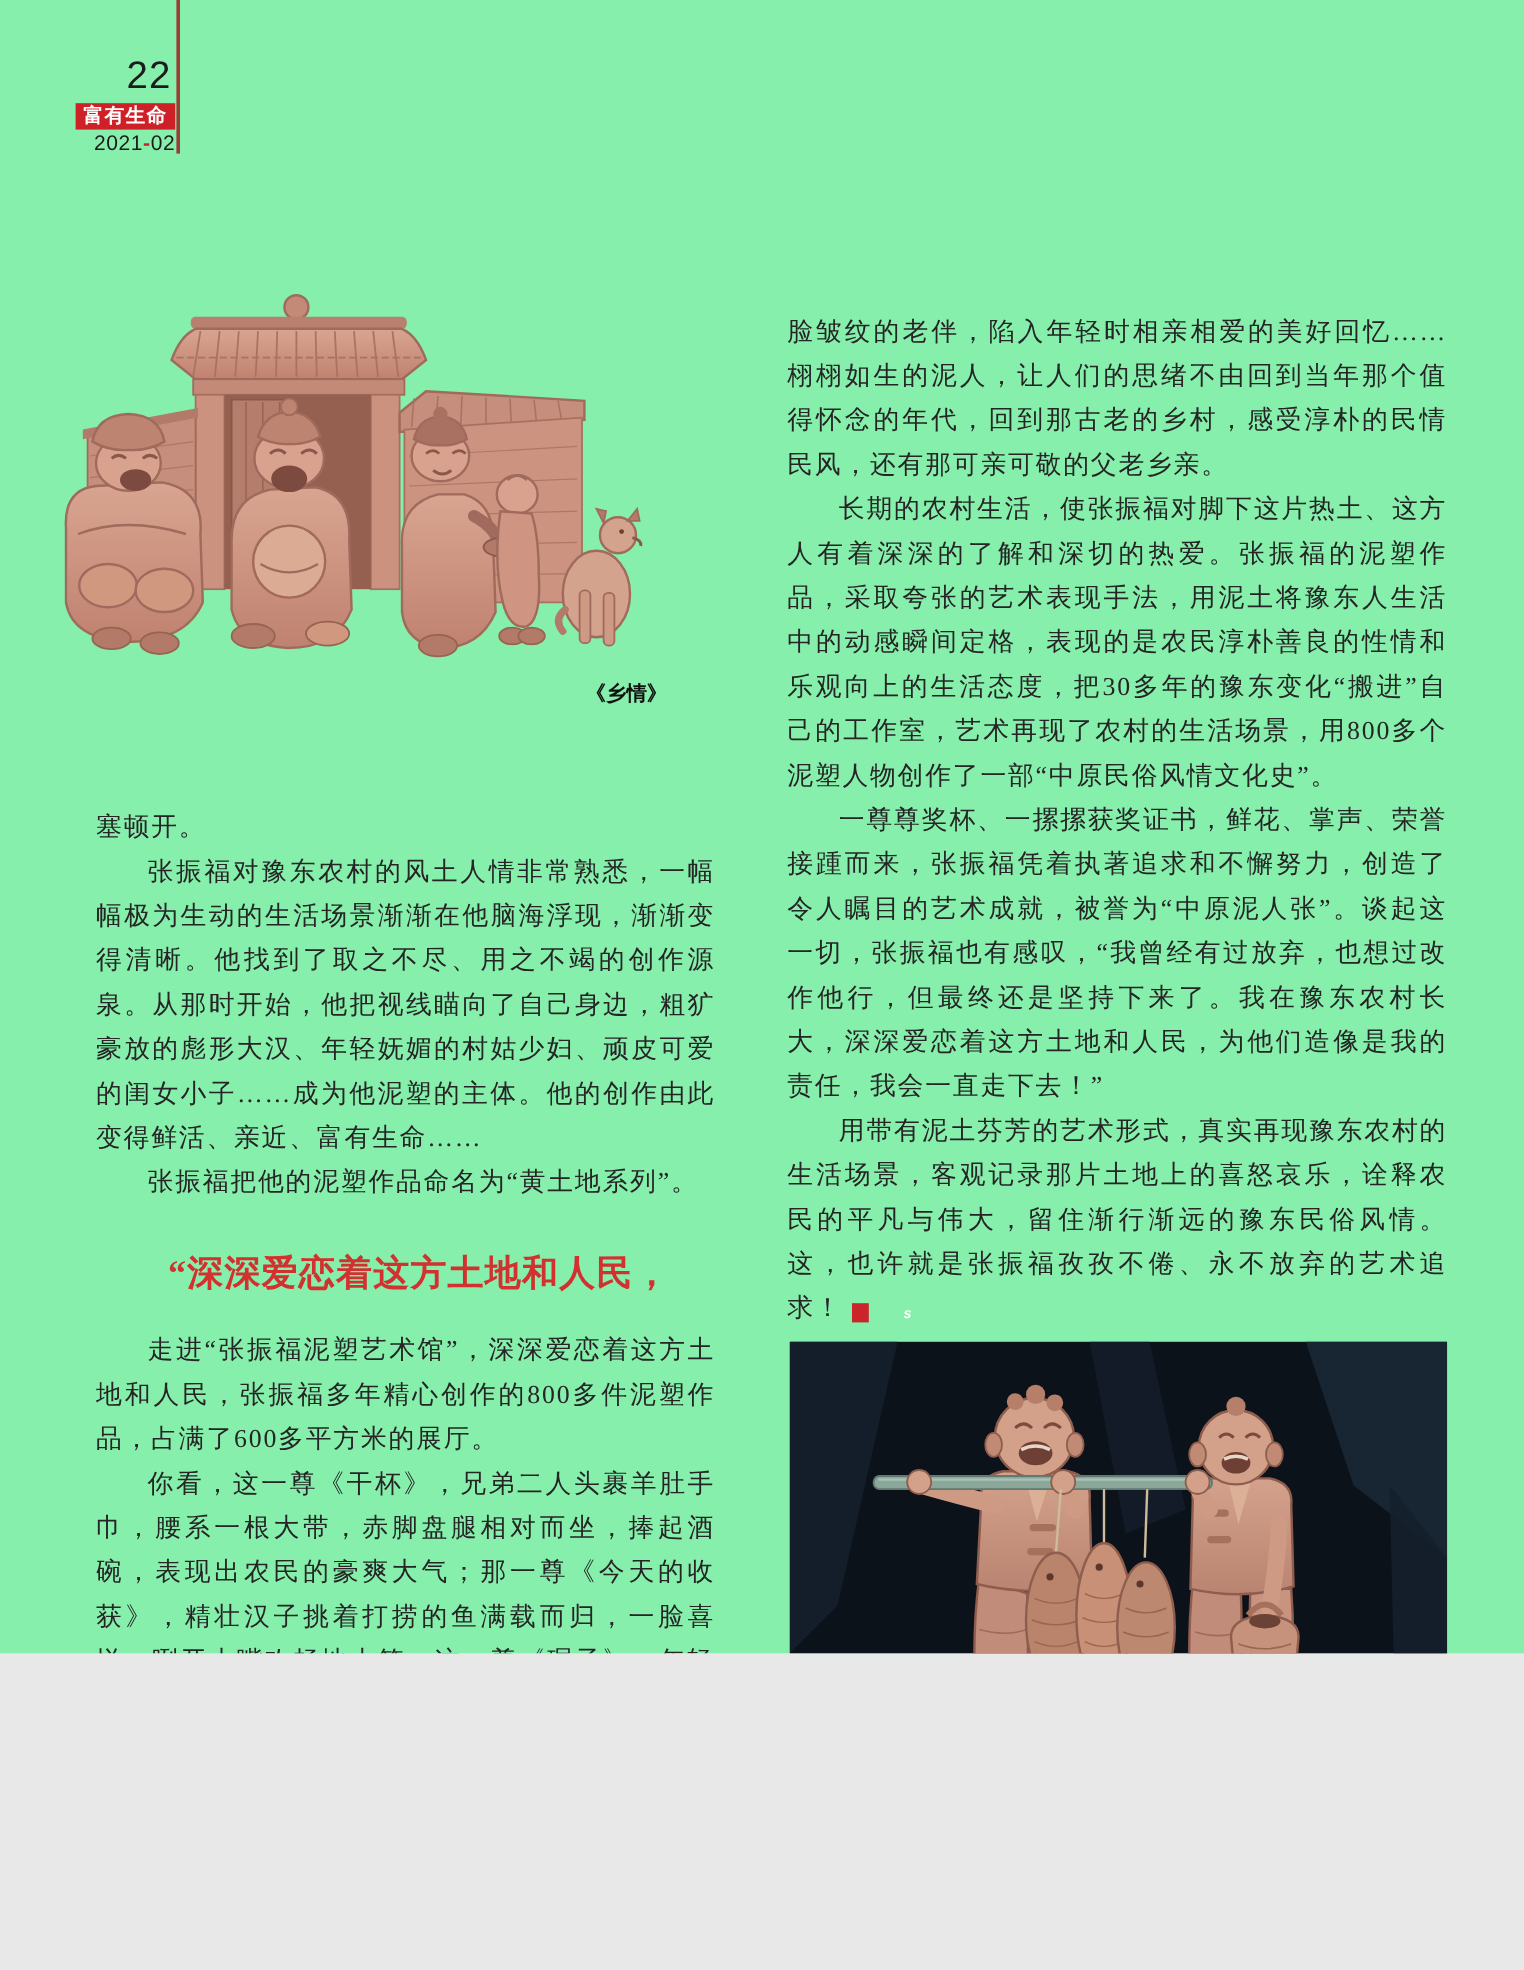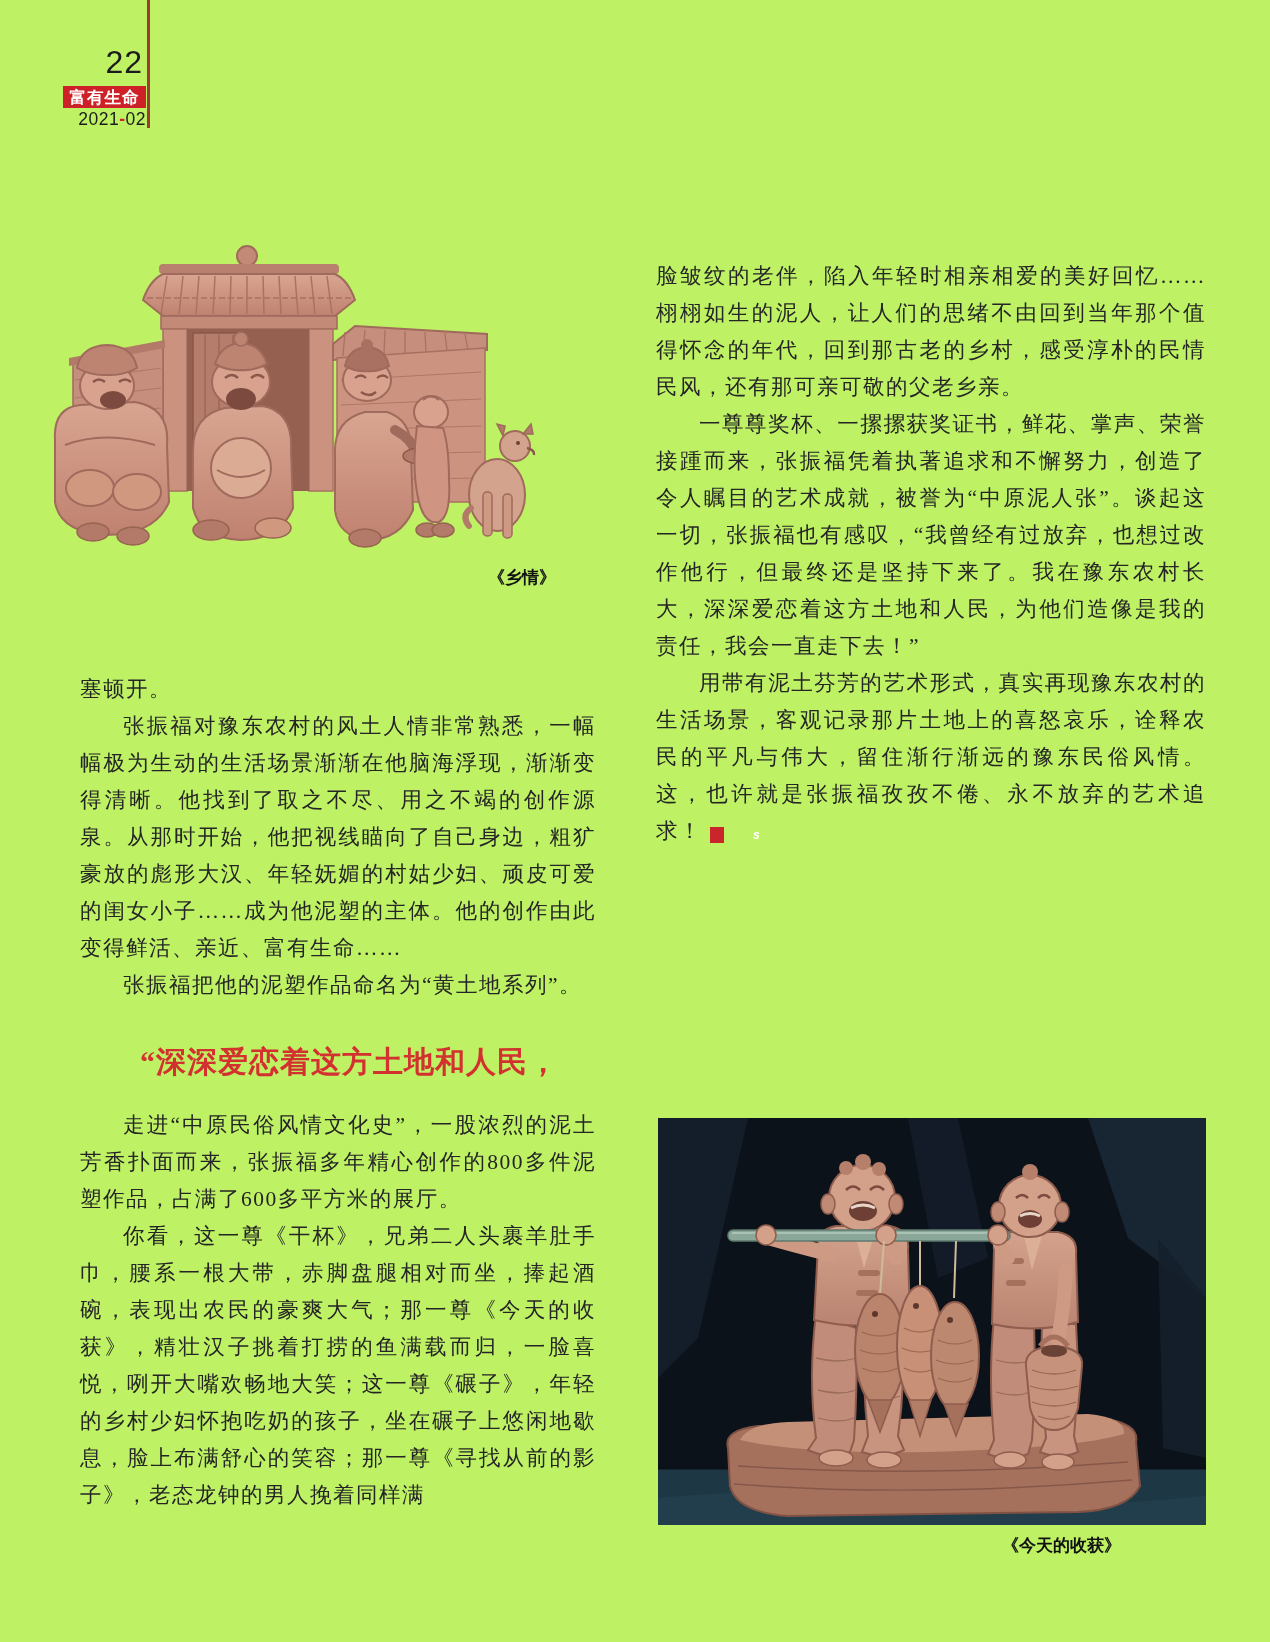--- a/index.html
+++ b/index.html
@@ -1,16 +1,16 @@
 <!DOCTYPE html>
 <html><head>
 <meta charset="utf-8">
 <style>
   html,body{margin:0;padding:0;background:#e8e8e8;}
-  .page{position:relative;width:1270px;height:1642px;background:#bef264;margin:0 auto;overflow:hidden;
+  .page{position:relative;width:1270px;height:1378px;background:#86efac;margin:0 auto;overflow:hidden;
         font-family:"Liberation Serif", serif;color:#262626;}
   
   .page-num{position:absolute;left:95px;top:44px;width:48px;text-align:right;
             font-family:"Liberation Sans",sans-serif;font-size:32px;font-weight:500;color:#1c1c1c;letter-spacing:1px;}
   .logo-box{position:absolute;left:63px;top:86px;width:83px;height:22px;background:#cd2127;color:#ffffff;
             font-family:"Liberation Sans",sans-serif;font-weight:bold;font-size:16.5px;line-height:23px;
             text-align:center;letter-spacing:1px;}
   .issue{position:absolute;left:63px;top:109px;width:83px;text-align:right;
          font-family:"Liberation Sans",sans-serif;font-size:17.5px;color:#1c1c1c;letter-spacing:0.5px;}
   .issue .dash{color:#cd2127;font-weight:bold;}
@@ -173,26 +173,27 @@
   </div>
   <div class="caption cap1">《乡情》</div>
 
   <div class="col col-left">
     <p class="cont">塞顿开。</p>
     <p>张振福对豫东农村的风土人情非常熟悉，一幅幅极为生动的生活场景渐渐在他脑海浮现，渐渐变得清晰。他找到了取之不尽、用之不竭的创作源泉。从那时开始，他把视线瞄向了自己身边，粗犷豪放的彪形大汉、年轻妩媚的村姑少妇、顽皮可爱的闺女小子……成为他泥塑的主体。他的创作由此变得鲜活、亲近、富有生命……</p>
     <p>张振福把他的泥塑作品命名为“黄土地系列”。</p>
     <div class="heading">
       <div class="h1">“深深爱恋着这方土地和人民，</div>
     </div>
-    <p>走进“中原民俗风情文化史”，一股浓烈的泥土芳香扑面而来，张振福多年精心创作的800多件泥塑作品，占满了600多平方米的展厅。</p>
+    <p>走进“张振福泥塑艺术馆”，深深爱恋着这方土地和人民，张振福多年精心创作的800多件泥塑作品，占满了600多平方米的展厅。</p>
     <p>你看，这一尊《干杯》，兄弟二人头裹羊肚手巾，腰系一根大带，赤脚盘腿相对而坐，捧起酒碗，表现出农民的豪爽大气；那一尊《今天的收获》，精壮汉子挑着打捞的鱼满载而归，一脸喜悦，咧开大嘴欢畅地大笑；这一尊《碾子》，年轻的乡村少妇怀抱吃奶的孩子，坐在碾子上悠闲地歇息，脸上布满舒心的笑容；那一尊《寻找从前的影子》，老态龙钟的男人挽着同样满</p>
   </div>
 
   <div class="col col-right">
     <p class="cont">脸皱纹的老伴，陷入年轻时相亲相爱的美好回忆……栩栩如生的泥人，让人们的思绪不由回到当年那个值得怀念的年代，回到那古老的乡村，感受淳朴的民情民风，还有那可亲可敬的父老乡亲。</p>
+    <p>长期的农村生活，使张振福对脚下这片热土、这方人有着深深的了解和深切的热爱。张振福的泥塑作品，采取夸张的艺术表现手法，用泥土将豫东人生活中的动感瞬间定格，表现的是农民淳朴善良的性情和乐观向上的生活态度，把30多年的豫东变化“搬进”自己的工作室，艺术再现了农村的生活场景，用800多个泥塑人物创作了一部“中原民俗风情文化史”。</p>
     <p>一尊尊奖杯、一摞摞获奖证书，鲜花、掌声、荣誉接踵而来，张振福凭着执著追求和不懈努力，创造了令人瞩目的艺术成就，被誉为“中原泥人张”。谈起这一切，张振福也有感叹，“我曾经有过放弃，也想过改作他行，但最终还是坚持下来了。我在豫东农村长大，深深爱恋着这方土地和人民，为他们造像是我的责任，我会一直走下去！”</p>
     <p><span>用带有泥土芬芳的艺术形式，真实再现豫东农村的生活场景，客观记录那片土地上的喜怒哀乐，诠释农民的平凡与伟大，留住渐行渐远的豫东民俗风情。这，也许就是张振福孜孜不倦、永不放弃的艺术追求！</span><span class="endmark">s</span></p>
   </div>
 
   <div class="art2">
     <svg width="548" height="407" viewBox="0 0 548 407">
       <defs>
         <linearGradient id="clayB" x1="0" y1="0" x2="0" y2="1">
           <stop offset="0" stop-color="#d4a28c"></stop>
             <stop offset="1" stop-color="#b98471"></stop>

